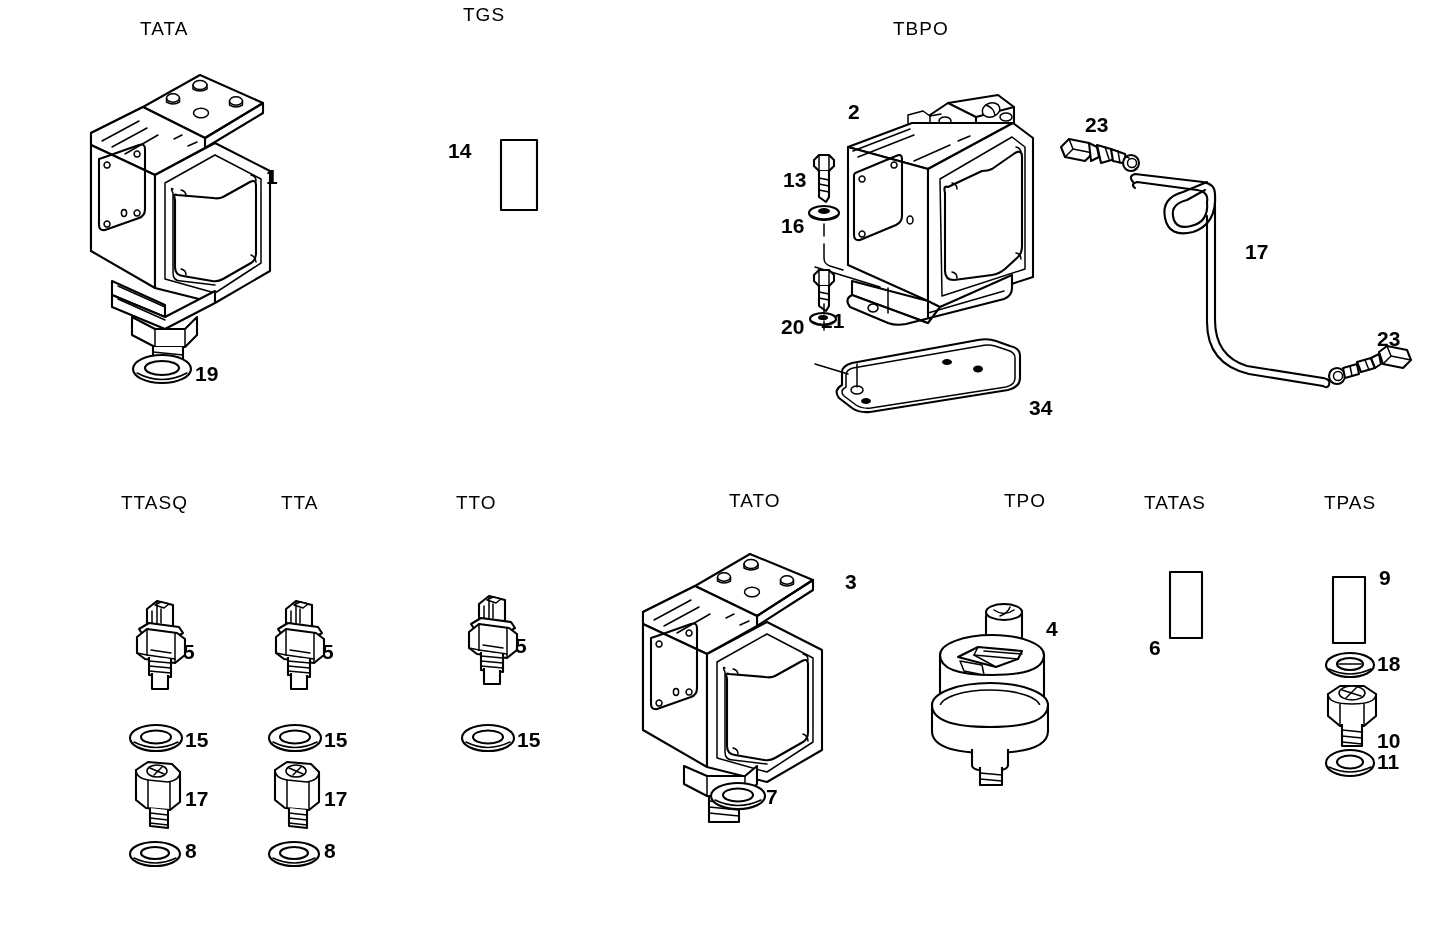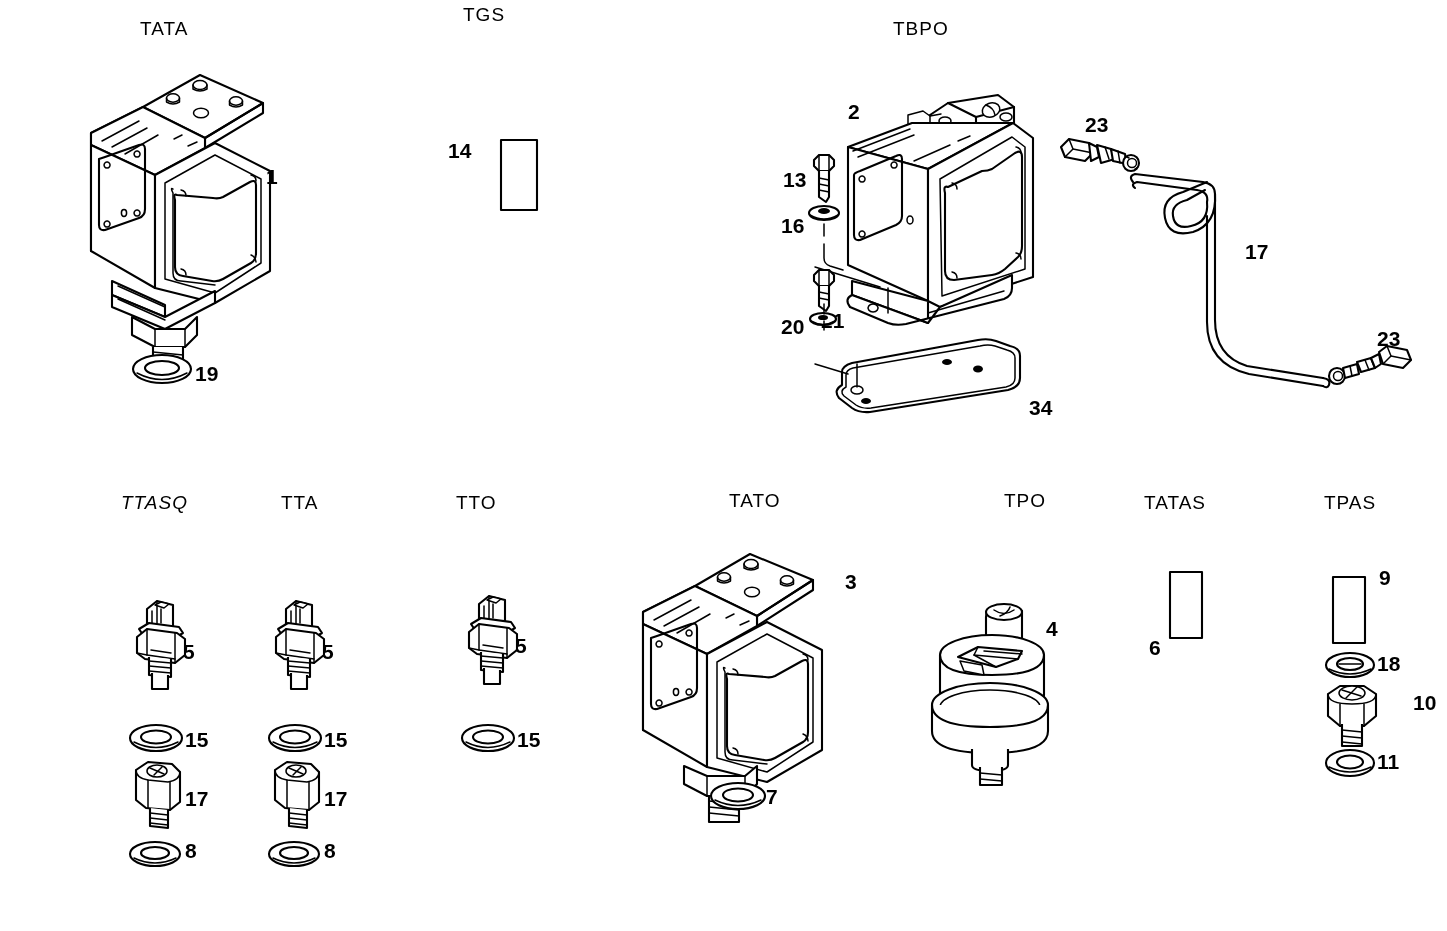--- a/index.html
+++ b/index.html
@@ -19,21 +19,21 @@
   .dash{fill:none;stroke:#000;stroke-width:2;stroke-dasharray:6 6;}
 </style>
 </head>
 <body>
 
 <div class="sheet">
 
   <div class="hdr" style="left:140px;top:18px;">TATA</div>
   <div class="hdr" style="left:463px;top:4px;">TGS</div>
   <div class="hdr" style="left:893px;top:18px;">TBPO</div>
-  <div class="hdr" style="left:121px;top:492px;font-style:italic;">TTASQ</div>
+  <div class="hdr" style="left:121px;top:492px;">TTASQ</div>
   <div class="hdr" style="left:281px;top:492px;">TTA</div>
   <div class="hdr" style="left:456px;top:492px;">TTO</div>
   <div class="hdr" style="left:729px;top:490px;">TATO</div>
   <div class="hdr" style="left:1004px;top:490px;">TPO</div>
   <div class="hdr" style="left:1144px;top:492px;">TATAS</div>
   <div class="hdr" style="left:1324px;top:492px;">TPAS</div>
 
   <div class="grp" style="left:55px;top:55px;">
     <svg width="230" height="300" viewBox="0 0 230 300">
 
@@ -546,21 +546,21 @@
       <path class="lnT" d="M40 24 L40 46"></path>
       <ellipse class="fillwT" cx="28" cy="13" rx="13" ry="7"></ellipse>
       <path class="lnT" d="M18 10 L37 16"></path>
       <path class="lnT" d="M22 18 L33 7"></path>
       <path class="fillw" d="M18 44 L18 66 L38 66 L38 44"></path>
       <path class="lnT" d="M18 50 L38 52"></path>
       <path class="lnT" d="M18 56 L38 58"></path>
       <path class="lnT" d="M18 62 L38 64"></path>
     </svg>
   </div>
-  <div class="num" style="left:1377px;top:691px;margin-left:36px;">10</div>
+  <div class="num" style="left:1377px;top:729px;">10</div>
 
   <div class="grp" style="left:1324px;top:747px;">
     <svg width="60" height="32" viewBox="0 0 60 32">
       <ellipse class="fillw" cx="26" cy="16" rx="24" ry="13"></ellipse>
       <ellipse class="fillw" cx="26" cy="15" rx="13" ry="6.5"></ellipse>
       <path class="lnT" d="M5 20 Q26 30 47 20"></path>
     </svg>
   </div>
   <div class="num" style="left:1377px;top:750px;">11</div>
 

